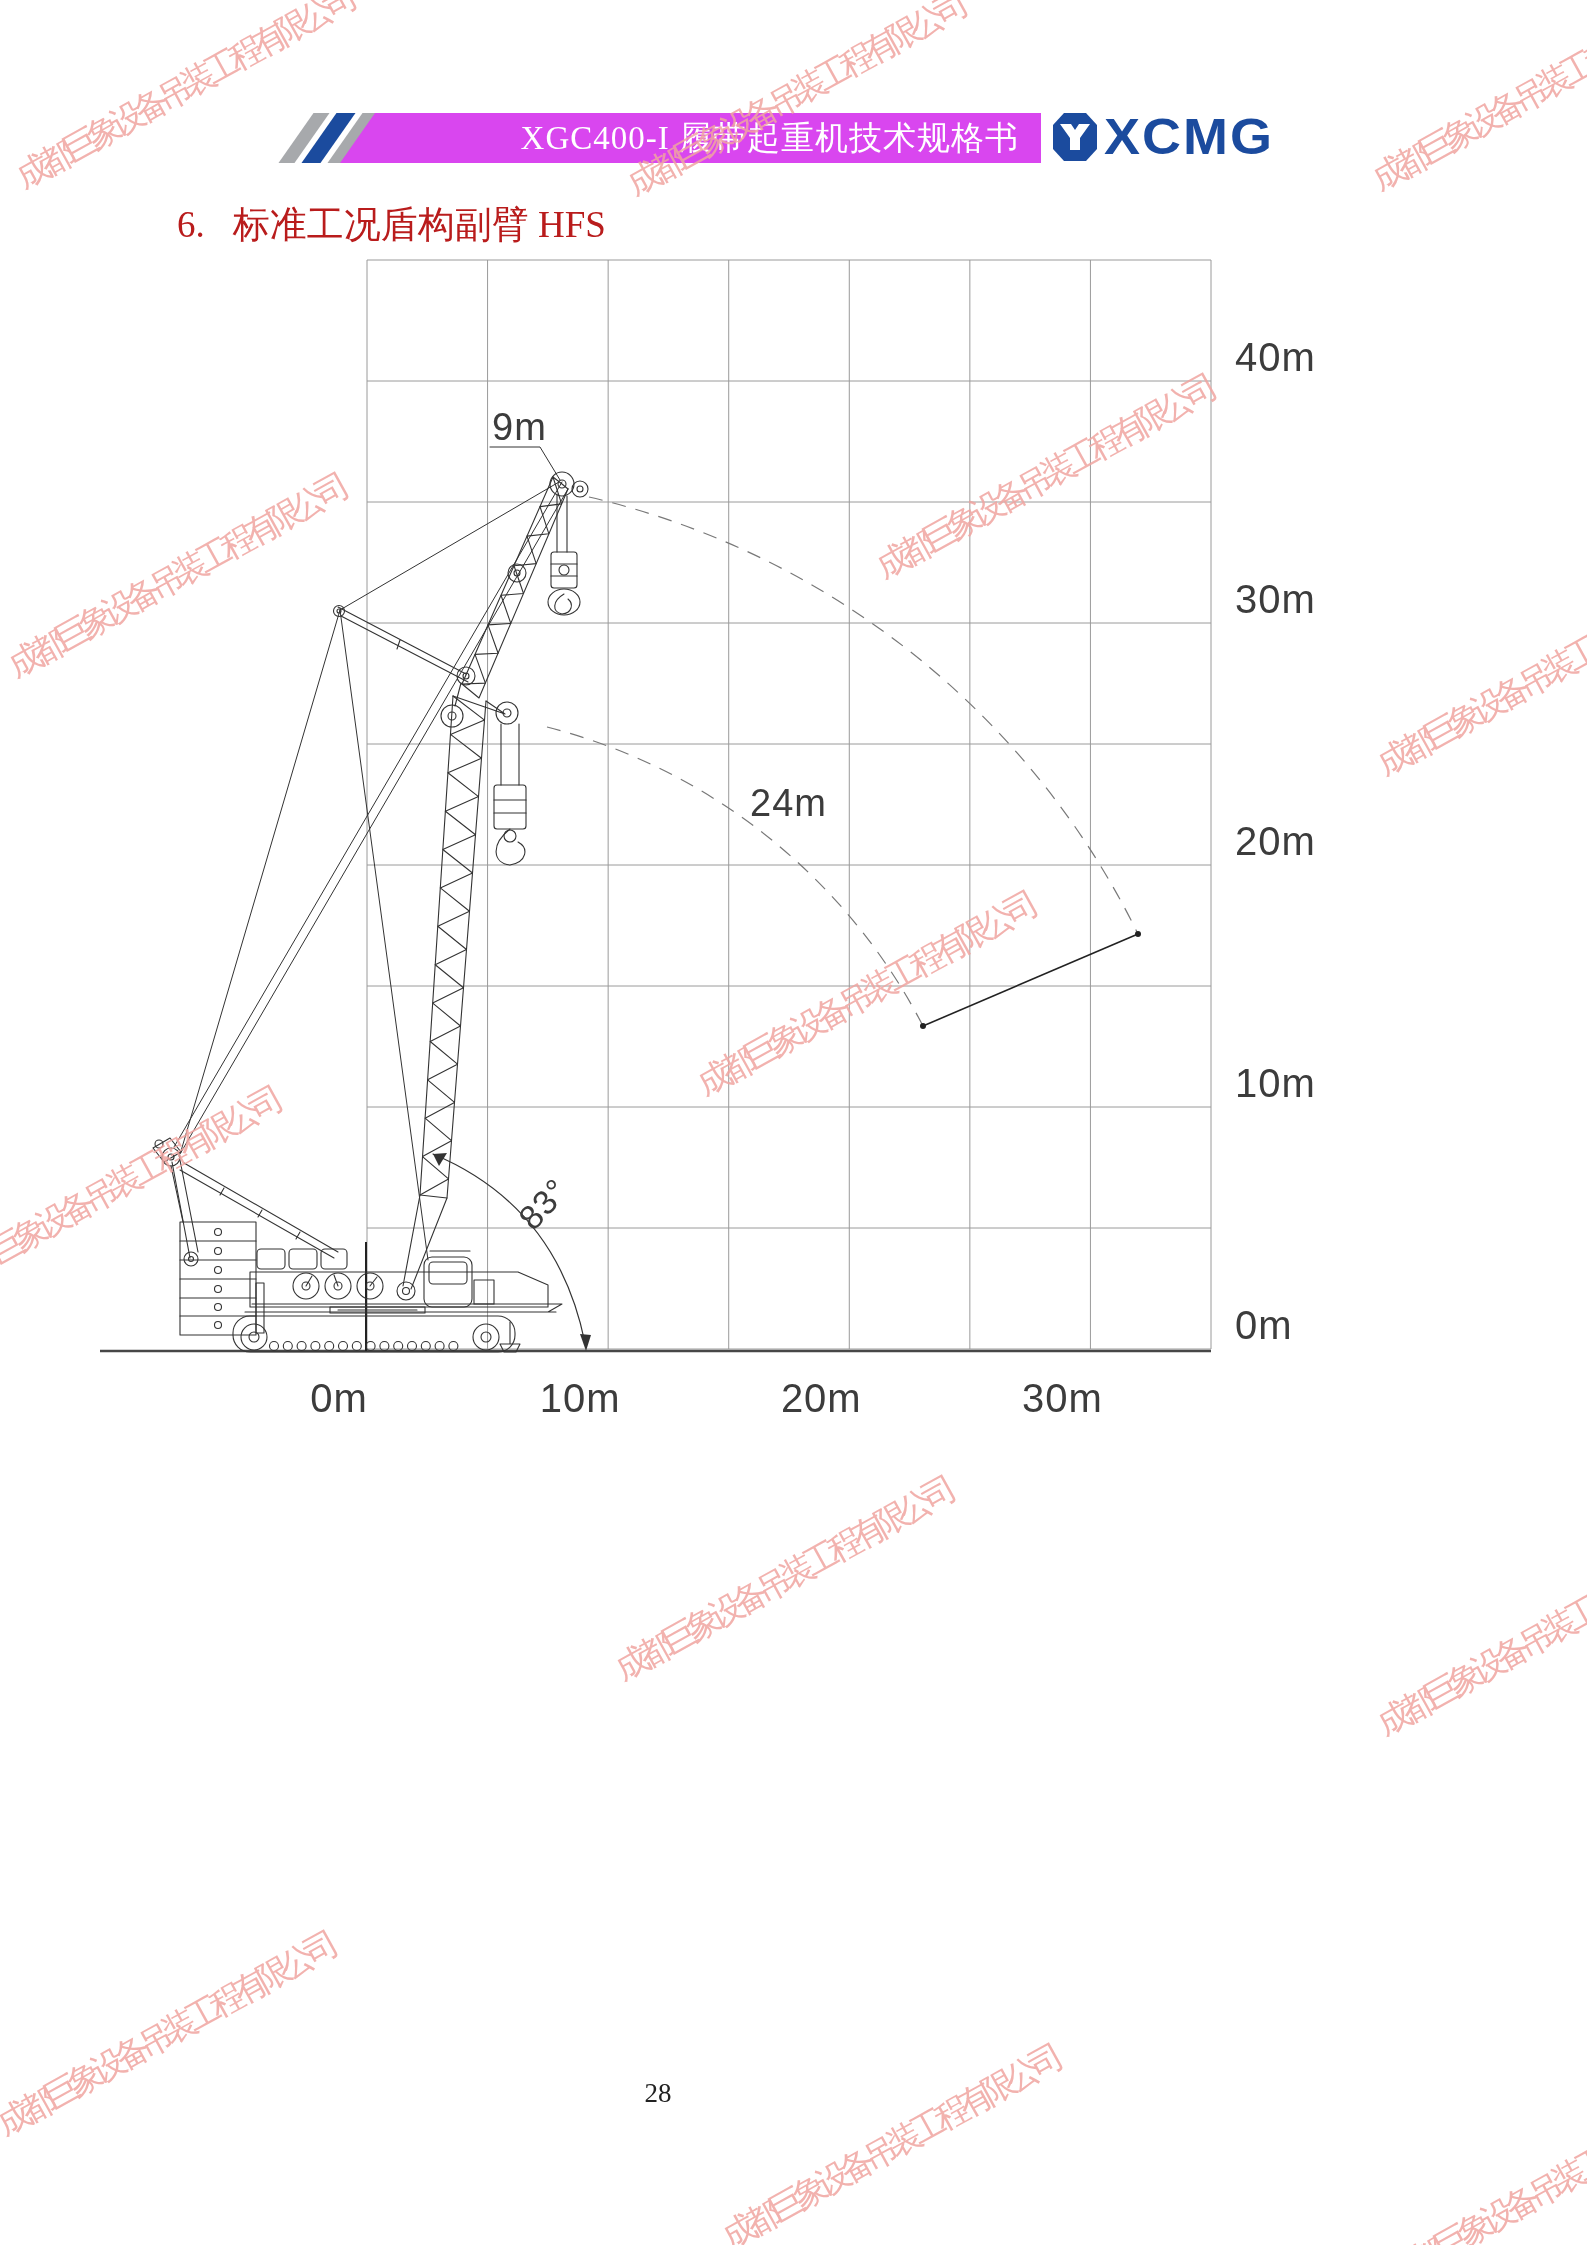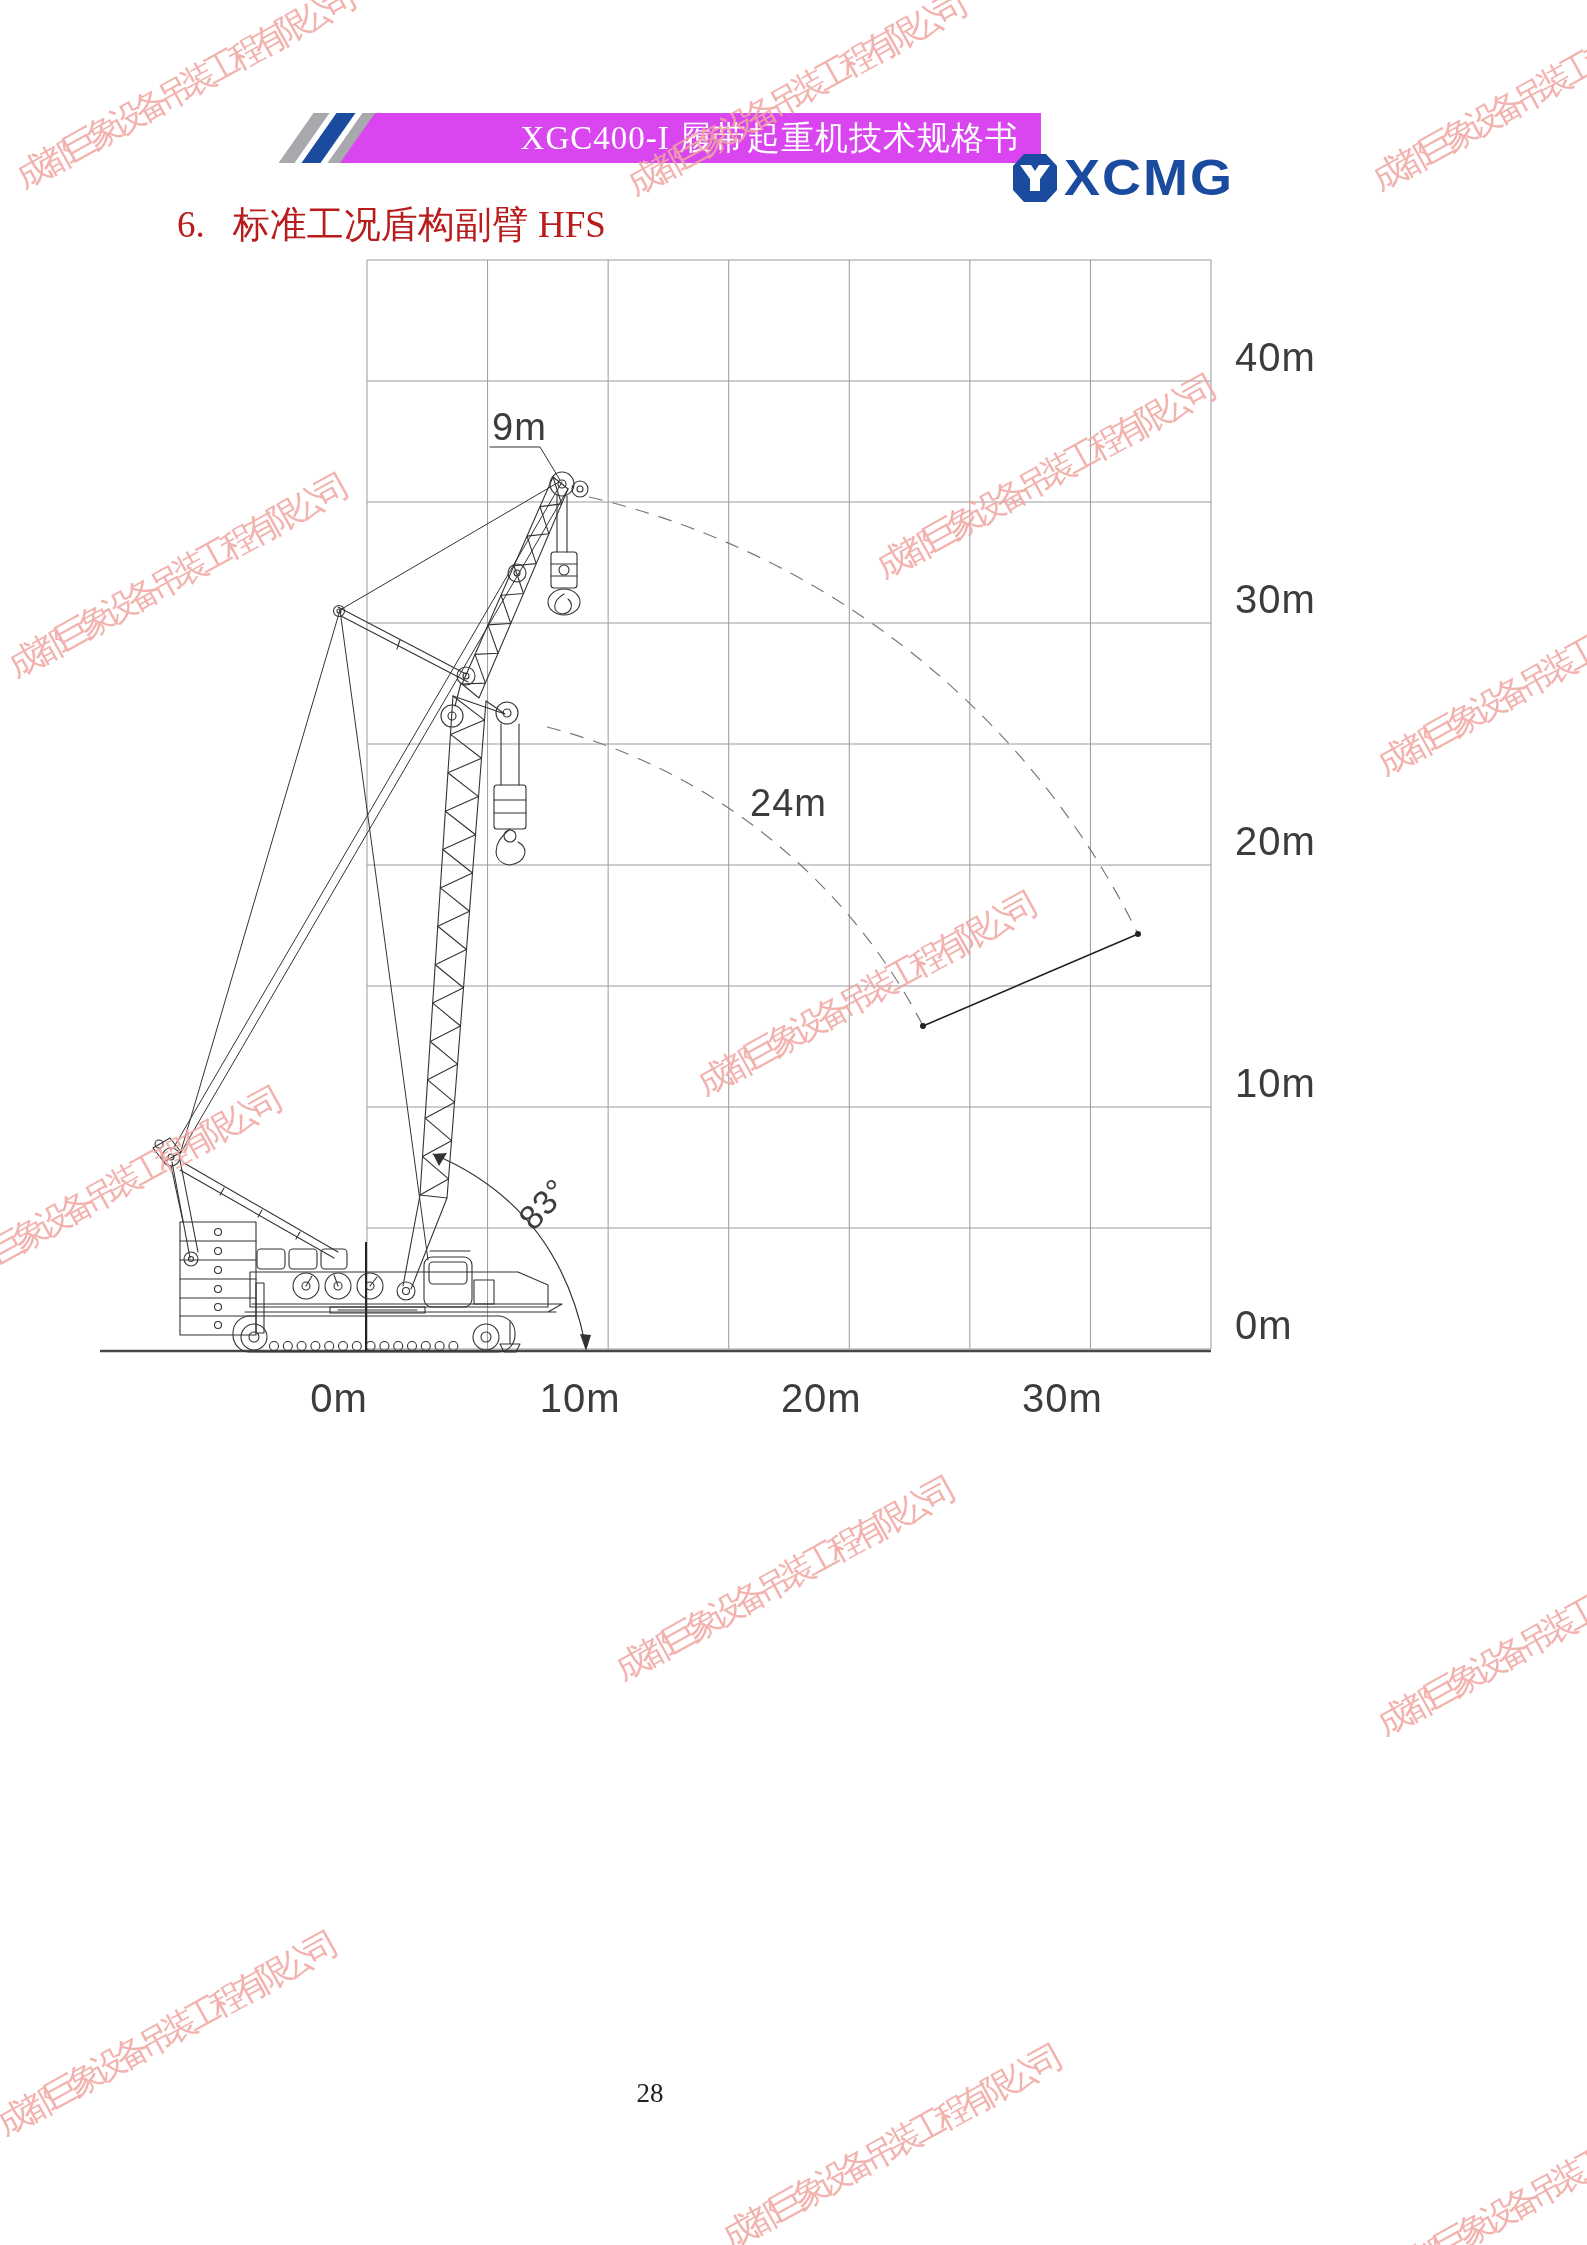--- a/index.html
+++ b/index.html
@@ -6,36 +6,36 @@
   #page{position:relative;width:1587px;height:2245px;background:#ffffff;overflow:hidden;
         font-family:"Liberation Serif",serif;}
   
   #banner-bar{position:absolute;left:340px;top:113px;width:701px;height:50px;background:#d946ef;
   clip-path:polygon(35px 0,100% 0,100% 100%,0 100%);}
   #banner-title{position:absolute;left:0;top:0;width:100%;height:50px;line-height:50px;
   text-align:right;padding-right:22px;box-sizing:border-box;color:#ffffff;font-size:33px;letter-spacing:1px;}
   .stripe{position:absolute;top:113px;height:50px;transform:skewX(-35deg);}
   .stripe.g{background:#a7a9ac;}
   .stripe.b{background:#1b4b9e;}
-  #logo{position:absolute;left:1012px;top:108px;height:58px;display:flex;align-items:center;margin-top:41px;}
+  #logo{position:absolute;left:1052px;top:108px;height:58px;display:flex;align-items:center;}
   #logo-text{font-family:"Liberation Sans",sans-serif;font-weight:900;color:#1b4b9e;
   font-size:54px;letter-spacing:2px;transform:scaleY(.92);margin-left:6px;}
   
   #section-title{position:absolute;left:177px;top:200px;font-weight:normal;font-size:37px;color:#b91c1c;}
   #section-title .num{margin-right:28px;}
   
   #diagram{position:absolute;left:0;top:0;}
   text.cad{font-family:"Liberation Sans",sans-serif;fill:#3c3c3c;letter-spacing:1px;}
   
   .wm{position:absolute;white-space:nowrap;color:#f0a5a1;opacity:.85;font-size:34px;
       letter-spacing:-7px;transform:translate(-50%,-50%) rotate(-29deg);
       font-family:"Liberation Serif",serif;pointer-events:none;}
   
   #page-number{position:absolute;left:0;top:2078px;width:1300px;text-align:center;
-  font-size:27px;color:#222;}
+  font-size:27px;color:#222;padding-left:8px;}
 </style>
 </head>
 <body>
 
 <div id="page">
 
   <div class="stripe g" style="left:296px;width:16px;"></div>
   <div class="stripe b" style="left:319px;width:19px;"></div>
   <div class="stripe g" style="left:345px;width:16px;"></div>
   <div class="stripe b" style="left:368px;width:19px;"></div>

